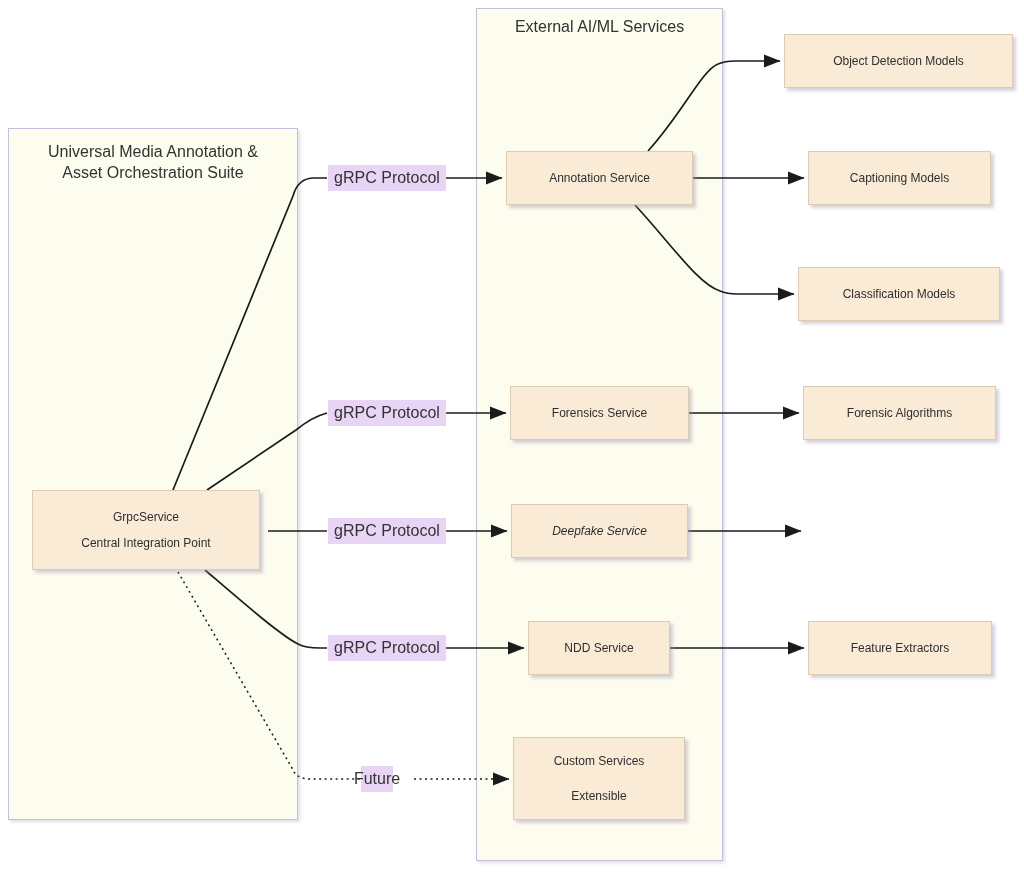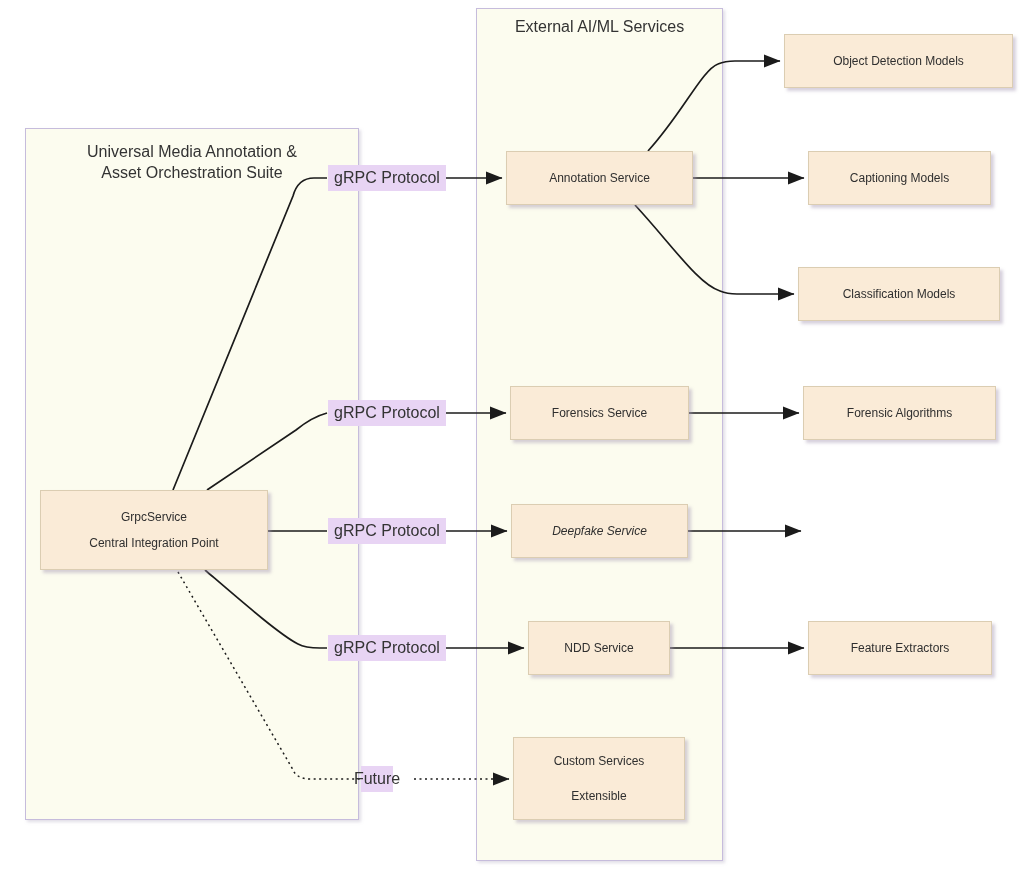--- a/index.html
+++ b/index.html
@@ -74,21 +74,21 @@
   .edge.dotted {
     stroke-width: 1.5px;
     stroke-dasharray: 2 3.5;
   }
 </style>
 </head>
 <body>
 
 <div class="canvas">
 
-  <div class="container-box" style="left:25px; top:128px; width:334px; height:692px;">
+  <div class="container-box" style="left:8px; top:128px; width:290px; height:692px;">
     <div class="container-title">
       <span class="inner">Universal Media Annotation &amp; Asset Orchestration Suite</span>
     </div>
   </div>
 
   <div class="container-box" style="left:476px; top:8px; width:247px; height:853px;">
     <div class="container-title" style="top:7px;">
       <span class="inner" style="max-width:240px;">External AI/ML Services</span>
     </div>
   </div>
@@ -114,21 +114,21 @@
 
     <path class="edge" d="M648,151 C682,114 702,70 718,64 Q725,61 735,61 L780,61" marker-end="url(#arrow)"></path>
     <path class="edge" d="M693,178 L804,178" marker-end="url(#arrow)"></path>
     <path class="edge" d="M635,205 C672,245 698,284 720,291 Q727,294 737,294 L794,294" marker-end="url(#arrow)"></path>
 
     <path class="edge" d="M689,413 L799,413" marker-end="url(#arrow)"></path>
     <path class="edge" d="M688,531 L801,531" marker-end="url(#arrow)"></path>
     <path class="edge" d="M670,648 L804,648" marker-end="url(#arrow)"></path>
   </svg>
 
-  <div class="node" style="left:40px; top:490px; width:228px; height:80px;">
+  <div class="node" style="left:32px; top:490px; width:228px; height:80px;">
     <span>GrpcService</span>
     <span>Central Integration Point</span>
   </div>
 
   <div class="node" style="left:506px; top:151px; width:187px; height:54px;">Annotation Service</div>
 
   <div class="node" style="left:510px; top:386px; width:179px; height:54px;">Forensics Service</div>
 
   <div class="node" style="left:511px; top:504px; width:177px; height:54px;font-style:italic;">Deepfake Service</div>
 

